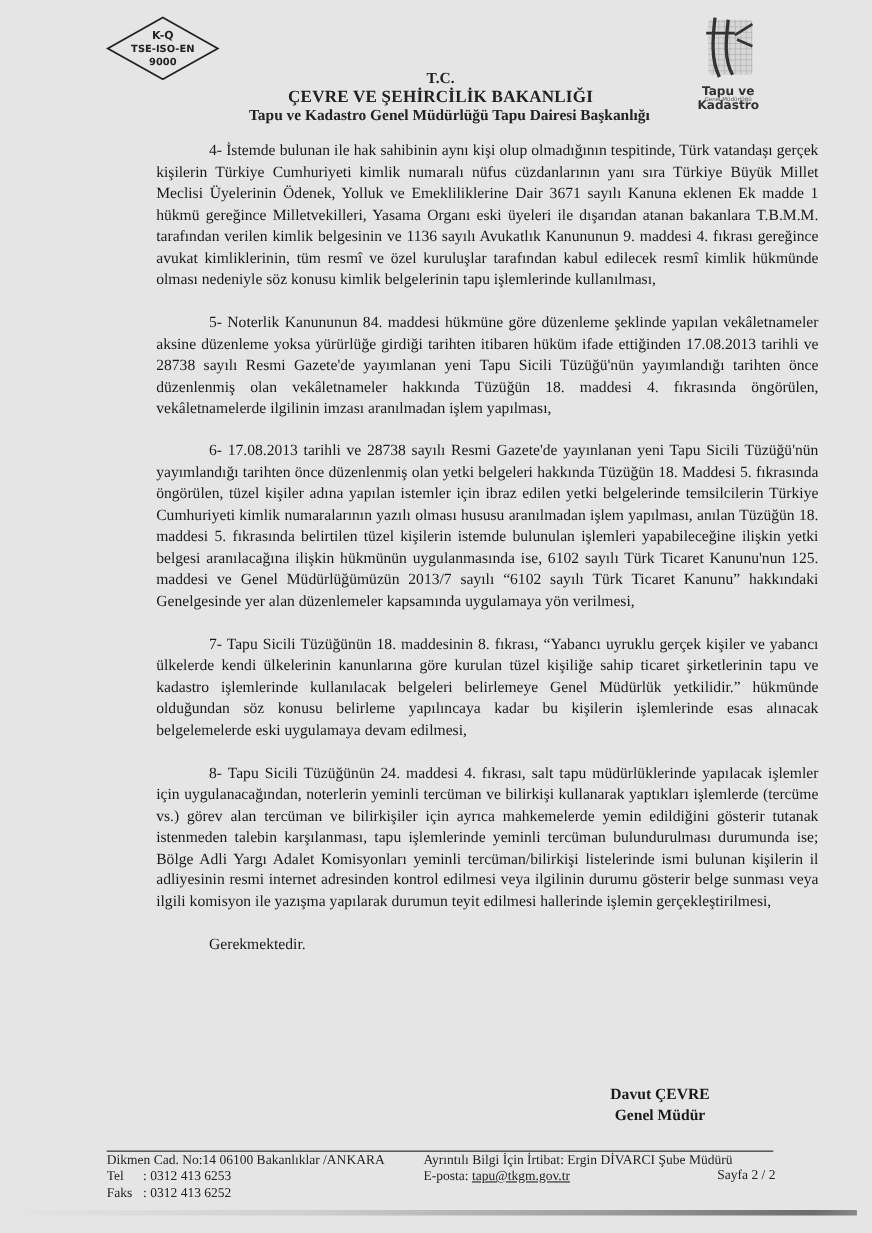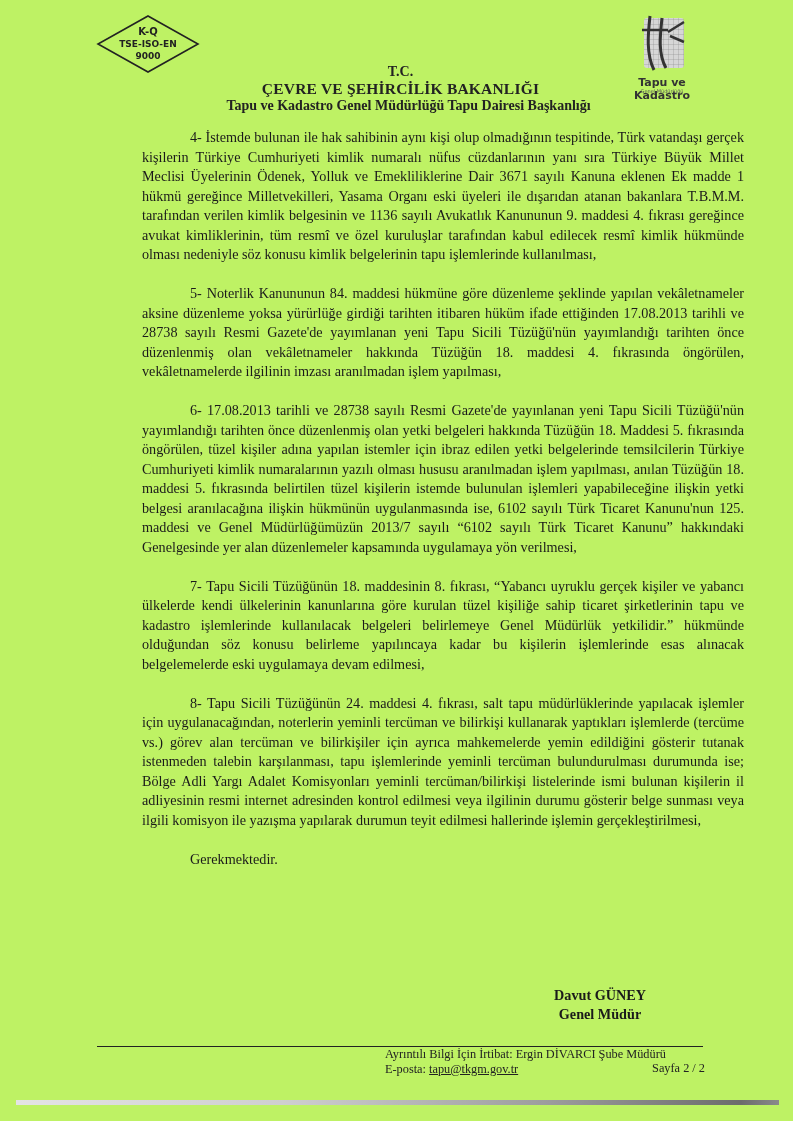--- a/index.html
+++ b/index.html
@@ -1,20 +1,20 @@
 <!DOCTYPE html>
 <html><head>
   <meta charset="utf-8">
   <style>
     html, body { margin: 0; padding: 0; }
     body {
       width: 793px; height: 1121px; background: #ffffff; position: relative; overflow: hidden;
       font-family: "Liberation Serif", "DejaVu Serif", serif; color: #1a1a1a;
     }
-    .page { position: absolute; left: 0; top: 0; width: 793px; height: 1121px; background: #bef264; }
+    .page { position: absolute; left: 0; top: 0; width: 793px; height: 1121px; background: #e5e5e5; }
 
     
     .iso-logo { position: absolute; left: 96px; top: 14px; width: 104px; height: 60px; }
     .tkgm-logo { position: absolute; left: 612px; top: 14px; width: 100px; height: 86px; }
     .tkgm-mark { position: absolute; left: 26px; top: 0; width: 50px; height: 60px; }
     .tkgm-name { position: absolute; left: 0; top: 62px; width: 100px; text-align: center;
       font-family: "DejaVu Sans", sans-serif; font-size: 11px; font-weight: bold; color: #333; }
     .tkgm-sub { position: absolute; left: 0; top: 74px; width: 100px; text-align: center;
       font-family: "DejaVu Sans", sans-serif; font-size: 5px; color: #555; }
 
@@ -82,25 +82,36 @@
   <div class="body">
     <p class="para">4- İstemde bulunan ile hak sahibinin aynı kişi olup olmadığının tespitinde, Türk vatandaşı gerçek kişilerin Türkiye Cumhuriyeti kimlik numaralı nüfus cüzdanlarının yanı sıra Türkiye Büyük Millet Meclisi Üyelerinin Ödenek, Yolluk ve Emekliliklerine Dair 3671 sayılı Kanuna eklenen Ek madde 1 hükmü gereğince Milletvekilleri, Yasama Organı eski üyeleri ile dışarıdan atanan bakanlara T.B.M.M. tarafından verilen kimlik belgesinin ve 1136 sayılı Avukatlık Kanununun 9. maddesi 4. fıkrası gereğince avukat kimliklerinin, tüm resmî ve özel kuruluşlar tarafından kabul edilecek resmî kimlik hükmünde olması nedeniyle söz konusu kimlik belgelerinin tapu işlemlerinde kullanılması,</p>
     <p class="para">5- Noterlik Kanununun 84. maddesi hükmüne göre düzenleme şeklinde yapılan vekâletnameler aksine düzenleme yoksa yürürlüğe girdiği tarihten itibaren hüküm ifade ettiğinden 17.08.2013 tarihli ve 28738 sayılı Resmi Gazete'de yayımlanan yeni Tapu Sicili Tüzüğü'nün yayımlandığı tarihten önce düzenlenmiş olan vekâletnameler hakkında Tüzüğün 18. maddesi 4. fıkrasında öngörülen, vekâletnamelerde ilgilinin imzası aranılmadan işlem yapılması,</p>
     <p class="para">6- 17.08.2013 tarihli ve 28738 sayılı Resmi Gazete'de yayınlanan yeni Tapu Sicili Tüzüğü'nün yayımlandığı tarihten önce düzenlenmiş olan yetki belgeleri hakkında Tüzüğün 18. Maddesi 5. fıkrasında öngörülen, tüzel kişiler adına yapılan istemler için ibraz edilen yetki belgelerinde temsilcilerin Türkiye Cumhuriyeti kimlik numaralarının yazılı olması hususu aranılmadan işlem yapılması, anılan Tüzüğün 18. maddesi 5. fıkrasında belirtilen tüzel kişilerin istemde bulunulan işlemleri yapabileceğine ilişkin yetki belgesi aranılacağına ilişkin hükmünün uygulanmasında ise, 6102 sayılı Türk Ticaret Kanunu'nun 125. maddesi ve Genel Müdürlüğümüzün 2013/7 sayılı “6102 sayılı Türk Ticaret Kanunu” hakkındaki Genelgesinde yer alan düzenlemeler kapsamında uygulamaya yön verilmesi,</p>
     <p class="para">7- Tapu Sicili Tüzüğünün 18. maddesinin 8. fıkrası, “Yabancı uyruklu gerçek kişiler ve yabancı ülkelerde kendi ülkelerinin kanunlarına göre kurulan tüzel kişiliğe sahip ticaret şirketlerinin tapu ve kadastro işlemlerinde kullanılacak belgeleri belirlemeye Genel Müdürlük yetkilidir.” hükmünde olduğundan söz konusu belirleme yapılıncaya kadar bu kişilerin işlemlerinde esas alınacak belgelemelerde eski uygulamaya devam edilmesi,</p>
     <p class="para">8- Tapu Sicili Tüzüğünün 24. maddesi 4. fıkrası, salt tapu müdürlüklerinde yapılacak işlemler için uygulanacağından, noterlerin yeminli tercüman ve bilirkişi kullanarak yaptıkları işlemlerde (tercüme vs.) görev alan tercüman ve bilirkişiler için ayrıca mahkemelerde yemin edildiğini gösterir tutanak istenmeden talebin karşılanması, tapu işlemlerinde yeminli tercüman bulundurulması durumunda ise; Bölge Adli Yargı Adalet Komisyonları yeminli tercüman/bilirkişi listelerinde ismi bulunan kişilerin il adliyesinin resmi internet adresinden kontrol edilmesi veya ilgilinin durumu gösterir belge sunması veya ilgili komisyon ile yazışma yapılarak durumun teyit edilmesi hallerinde işlemin gerçekleştirilmesi,</p>
     <p class="para closing">Gerekmektedir.</p>
   </div>
 
   <div class="sig">
-    <div>Davut GÜNEY</div>
+    <div>Davut ÇEVRE</div>
     <div>Genel Müdür</div>
   </div>
 
   <div class="footer-rule"></div>
+  <div class="footer footer-left">
+    <div class="row">Dikmen Cad. No:14  06100 Bakanlıklar /ANKARA</div>
+    <div class="row">
+      <span class="lbl">Tel</span>
+      <span>: 0312 413 6253</span>
+    </div>
+    <div class="row">
+      <span class="lbl">Faks</span>
+      <span>: 0312 413 6252</span>
+    </div>
+  </div>
   <div class="footer footer-right">
     <div class="row">Ayrıntılı Bilgi İçin İrtibat: Ergin DİVARCI Şube Müdürü</div>
     <div class="row">
       <span>E-posta: </span><span class="email-link">tapu@tkgm.gov.tr</span>
     </div>
     <div class="page-num">Sayfa 2 / 2</div>
   </div>
 
   <div class="bottom-bar"></div>
 </div>

